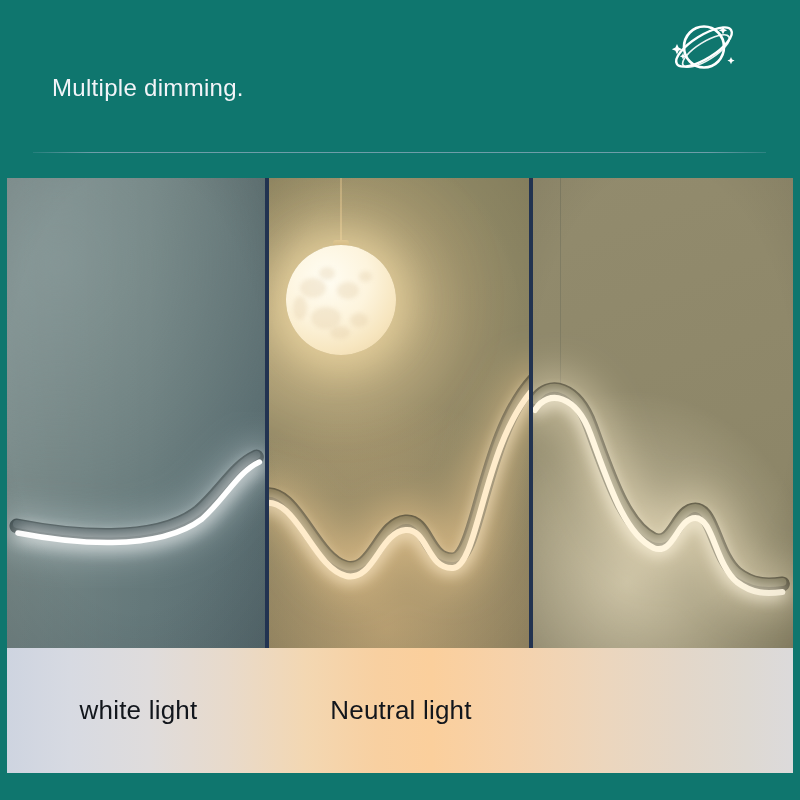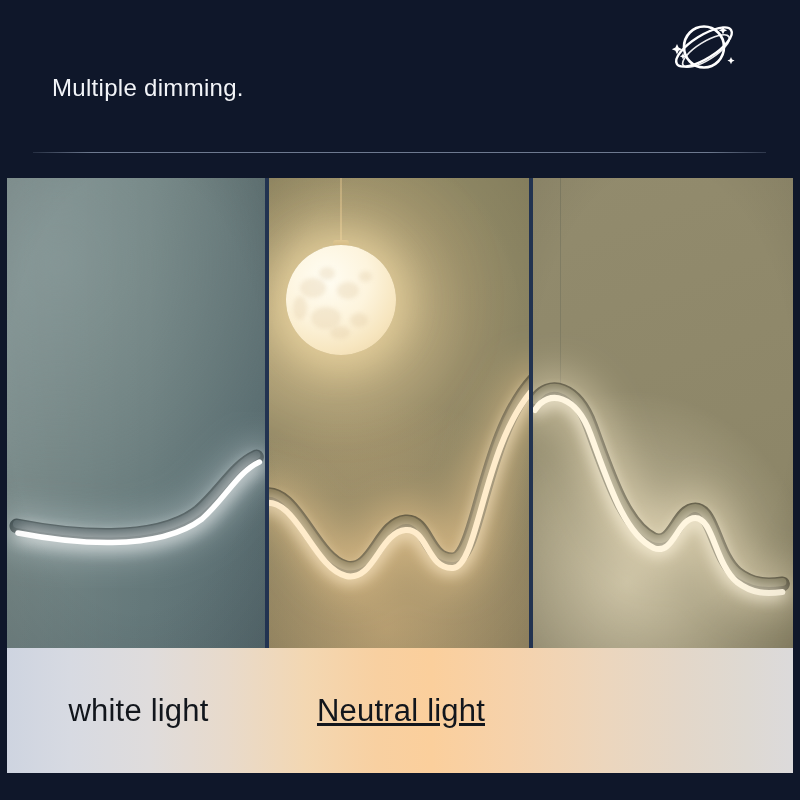--- a/index.html
+++ b/index.html
@@ -11,21 +11,21 @@
   body {
     width: 800px;
     height: 800px;
     overflow: hidden;
     font-family: "Liberation Sans", sans-serif;
   }
   #root {
     position: relative;
     width: 800px;
     height: 800px;
-    background: #0f172a;
+    background: #0f766e;
   }
 
   
   #header {
     position: absolute;
     left: 0; top: 0;
     width: 800px;
     height: 178px;
   }
   #page-title {
@@ -196,28 +196,28 @@
     height: 125px;
     display: flex;
     align-items: center;
   }
   .caption-cell {
     display: flex;
     align-items: center;
     justify-content: center;
     height: 141px;
     color: #12161c;
-    font-size: 31px;
+    font-size: 26px;
     font-weight: 400;
     letter-spacing: 0.2px;
     white-space: nowrap;
   }
   .cap-1 { width: 263px; }
   .cap-2 { width: 261px; }
-  .cap-3 { width: 262px; text-decoration: underline; }
+  .cap-3 { width: 262px; }
 </style>
 </head>
 <body>
 
 <div id="root">
 
   <div id="header">
 
     <div id="page-title">Multiple dimming.</div>
 

